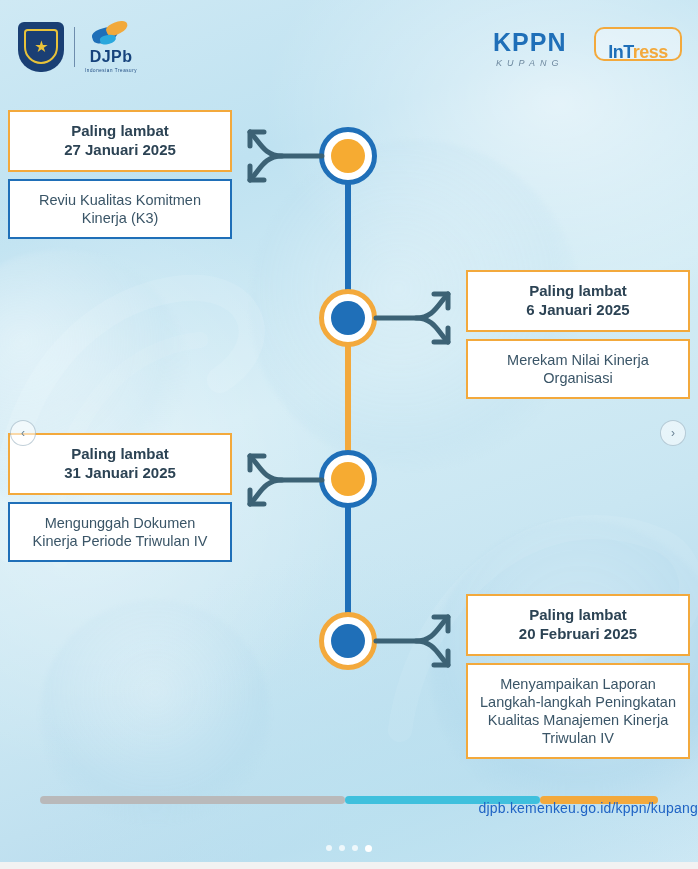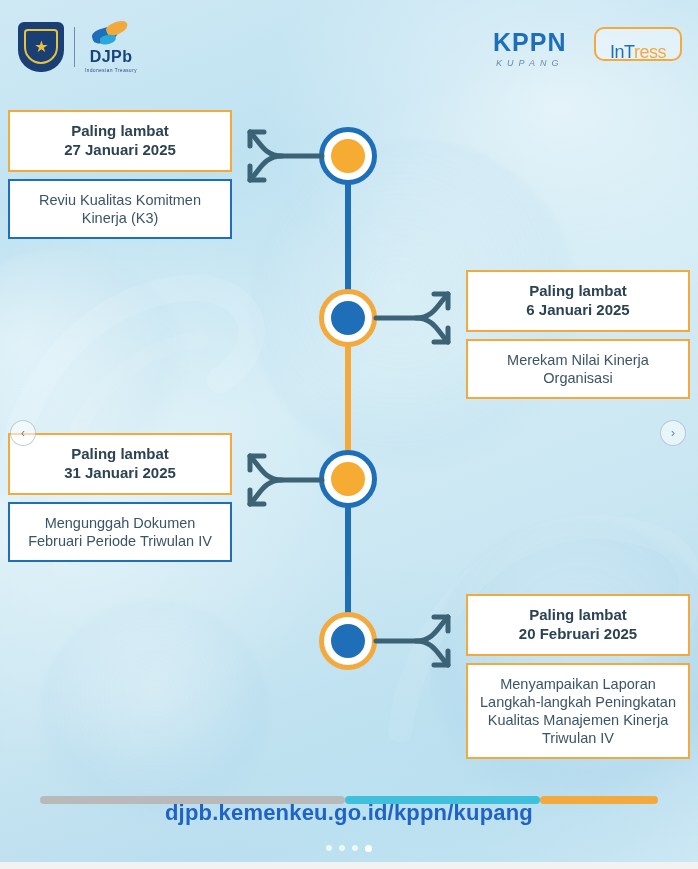--- a/index.html
+++ b/index.html
@@ -68,21 +68,21 @@
     transform: rotate(-8deg); z-index: -1;
   }
   .kppn-sub { font-size: 9px; color: #6f8aa0; letter-spacing: 5px; margin-top: 1px; font-style: italic; }
 
   .intress {
     position: absolute; left: 594px; top: 27px;
     width: 88px; height: 34px; border: 2px solid #f3a93c; border-radius: 10px;
     background: rgba(255,255,255,0.35);
     display: flex; align-items: center; justify-content: center;
   }
-  .intress span { font-size: 18px; font-weight: normal; color: #1f6fb8; letter-spacing: -.5px; margin-top: 16px; }
+  .intress span { font-size: 18px; font-weight: bold; color: #1f6fb8; letter-spacing: -.5px; margin-top: 16px; }
   .intress span em { font-style: normal; color: #f3a93c; }
 
   
   .line { position: absolute; left: 345px; width: 6px; border-radius: 3px; }
   .line.l1 { top: 156px; height: 166px; background: #1f6fb8; }
   .line.l2 { top: 318px; height: 166px; background: #f3a93c; }
   .line.l3 { top: 480px; height: 166px; background: #1f6fb8; }
 
   .node { position: absolute; width: 58px; height: 58px; border-radius: 50%;
           display: flex; align-items: center; justify-content: center; }
@@ -130,22 +130,22 @@
   }
   .nav-left { left: 10px; top: 420px; }
   .nav-right { left: 660px; top: 420px; }
 
   
   .bar { position: absolute; top: 796px; height: 8px; border-radius: 4px; }
   .bar.b-gray { left: 40px; width: 305px; background: #b9b9ba; }
   .bar.b-cyan { left: 345px; width: 195px; background: #3fc0dd; }
   .bar.b-orange{ left: 540px; width: 118px; background: #f3a93c; }
   .site {
-    position: absolute; left: 0; top: 800px; width: 698px; text-align: center;
-    font-size: 22px; font-weight: bold; color: #1f63c4; letter-spacing: .2px;
+    position: absolute; left: 0; top: 800px; width: 698px; text-align: right;
+    font-size: 14px; font-weight: normal; color: #1f63c4; letter-spacing: .2px;
   }
   .dots { position: absolute; left: 0; top: 845px; width: 698px; display: flex; justify-content: center; gap: 7px; }
   .dot { width: 6px; height: 6px; border-radius: 50%; background: #ffffff; opacity: .75; }
   .dot.active { background: #ffffff; opacity: 1; width: 7px; height: 7px; }
   .bottom-strip { position: absolute; left: 0; top: 862px; width: 698px; height: 7px; background: #f2f2f2; }
 </style>
 </head>
 <body>
 
 <div id="stage">
@@ -257,21 +257,21 @@
       <div>6 Januari 2025</div>
     </div>
     <div class="card body orange">Merekam Nilai Kinerja Organisasi</div>
   </div>
 
   <div class="card-group g3">
     <div class="card head">
       <div>Paling lambat</div>
       <div>31 Januari 2025</div>
     </div>
-    <div class="card body">Mengunggah Dokumen Februari Periode Triwulan IV</div>
+    <div class="card body">Mengunggah Dokumen Kinerja Periode Triwulan IV</div>
   </div>
 
   <div class="card-group g4">
     <div class="card head">
       <div>Paling lambat</div>
       <div>20 Februari 2025</div>
     </div>
     <div class="card body orange">Menyampaikan Laporan Langkah-langkah Peningkatan Kualitas Manajemen Kinerja Triwulan IV</div>
   </div>
 

